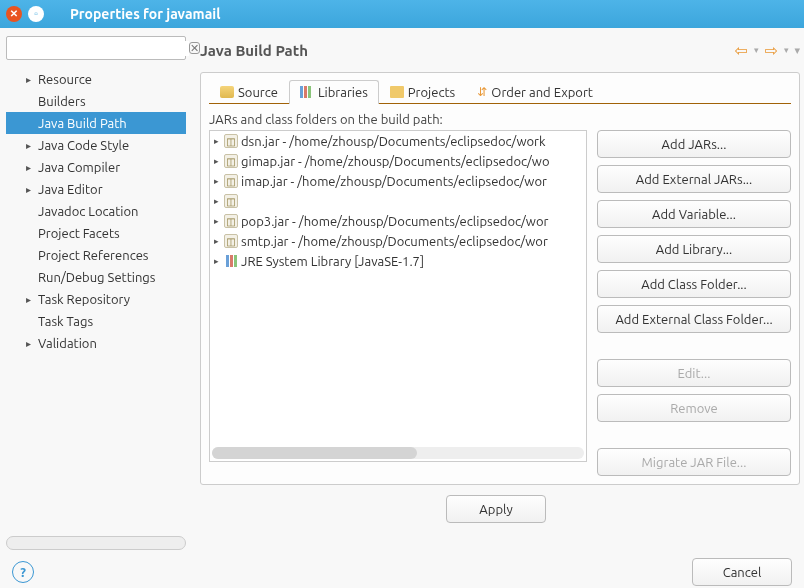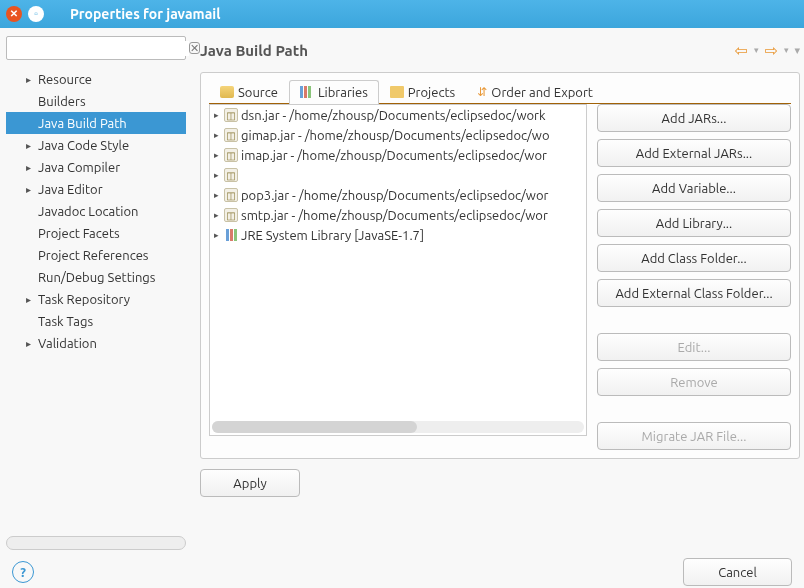--- a/index.html
+++ b/index.html
@@ -48,26 +48,26 @@
 .jar-icon.jar { background: #f3f0e6; border: 1px solid #c9c2a6; border-radius: 2px; color: #8a7a3a; }
 .jar-icon.jre { display: flex; gap: 1px; }
 .jar-icon.jre i { width: 3px; height: 12px; display: inline-block; }
 .jar-icon.jre i:nth-child(1){background:#6aa0d8;} .jar-icon.jre i:nth-child(2){background:#d87a6a;} .jar-icon.jre i:nth-child(3){background:#8ac47a;}
 .jar-scroll { position: absolute; bottom: 2px; left: 2px; right: 2px; height: 12px; background: #eee; border-radius: 6px; }
 .jar-scroll-thumb { width: 55%; height: 100%; background: #d4d4d4; border-radius: 6px; }
 .btn-col { display: flex; flex-direction: column; gap: 7px; width: 194px; }
 .btn { border: 1px solid #bbb; border-radius: 4px; background: linear-gradient(#fefefe,#f1f1f1); height: 28px; display: flex; align-items: center; justify-content: center; font-size: 13px; cursor: default; }
 .btn.disabled { color: #aaa; }
 .btn-gap { height: 12px; }
-.apply-row { display: flex; justify-content: flex-start; padding: 10px 8px 0 0; }
+.apply-row { display: flex; justify-content: center; padding: 10px 8px 0 0; }
 .apply-row .btn { width: 100px; }
 .footer { display: flex; align-items: center; padding: 6px 12px 0; height: 38px; }
 .help-icon { width: 22px; height: 22px; border: 1.5px solid #3b97d3; color: #3b97d3; border-radius: 50%; display: flex; align-items: center; justify-content: center; font-weight: bold; }
 .footer-spacer { flex: 1; }
-.footer .btn { width: 109px; margin-left: 10px; }
+.footer .btn { width: 100px; margin-left: 10px; }
 </style>
 </head>
 <body>
 
 <div class="titlebar">
   <div class="win-btn close-btn">✕</div>
   <div class="win-btn min-btn">▫</div>
   <div class="titlebar-title">Properties for javamail</div>
 </div>
 
@@ -162,20 +162,21 @@
           </div>
           <div class="tab">
             <span class="tab-icon ico-projects"></span>
             <span>Projects</span>
           </div>
           <div class="tab">
             <span class="ico-order">⇵</span>
             <span>Order and Export</span>
           </div>
         </div>
+      <div class="subtitle">JARs and class folders on the build path:</div>
       <div class="jar-area">
         <div class="jar-list" id="jars">
           <div class="jar-row">
               <span class="jar-arrow">▸</span>
               <span class="jar-icon jar">◫</span>
               <span>dsn.jar - /home/zhousp/Documents/eclipsedoc/work</span>
             </div>
             <div class="jar-row">
               <span class="jar-arrow">▸</span>
               <span class="jar-icon jar">◫</span>

